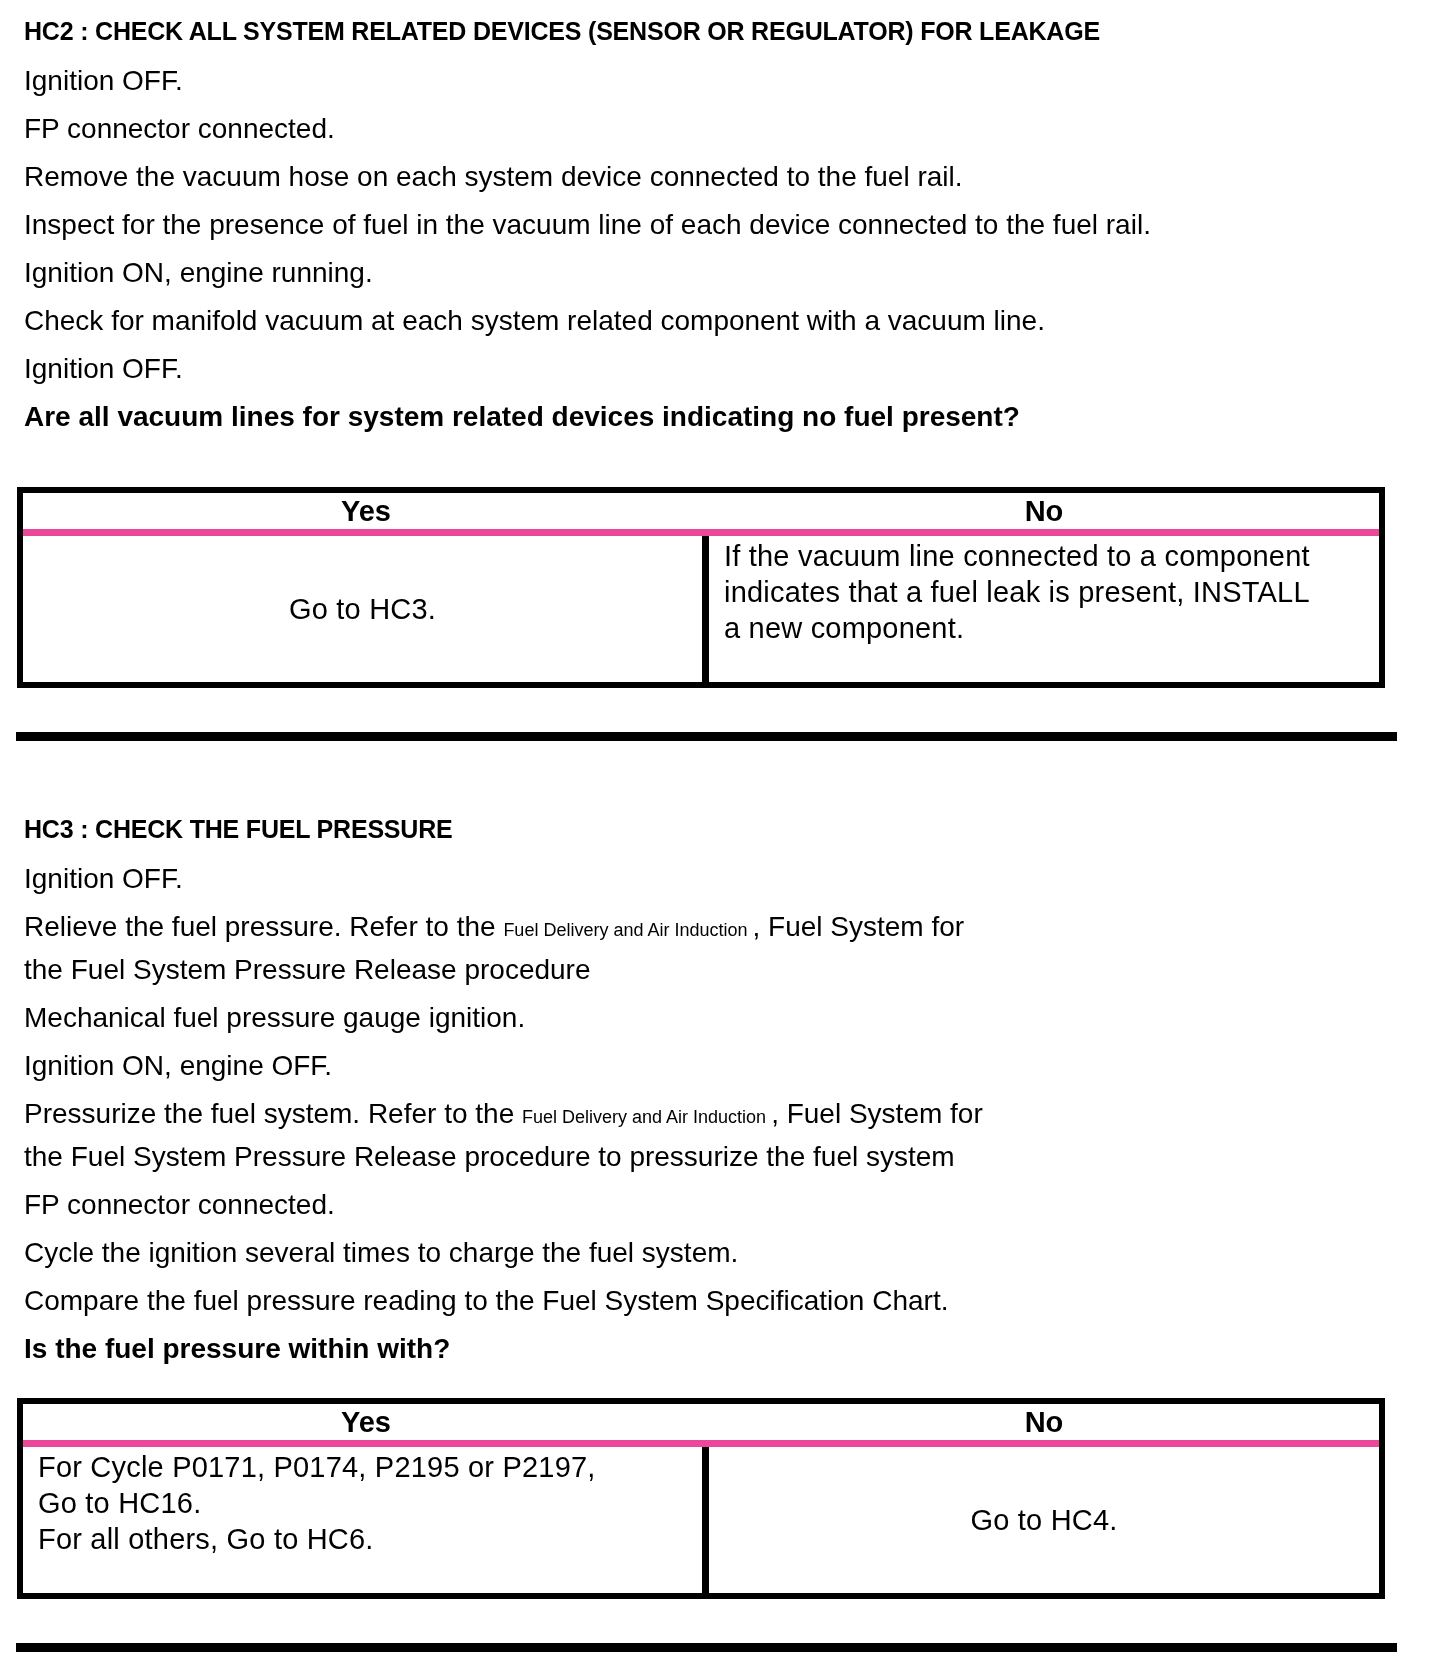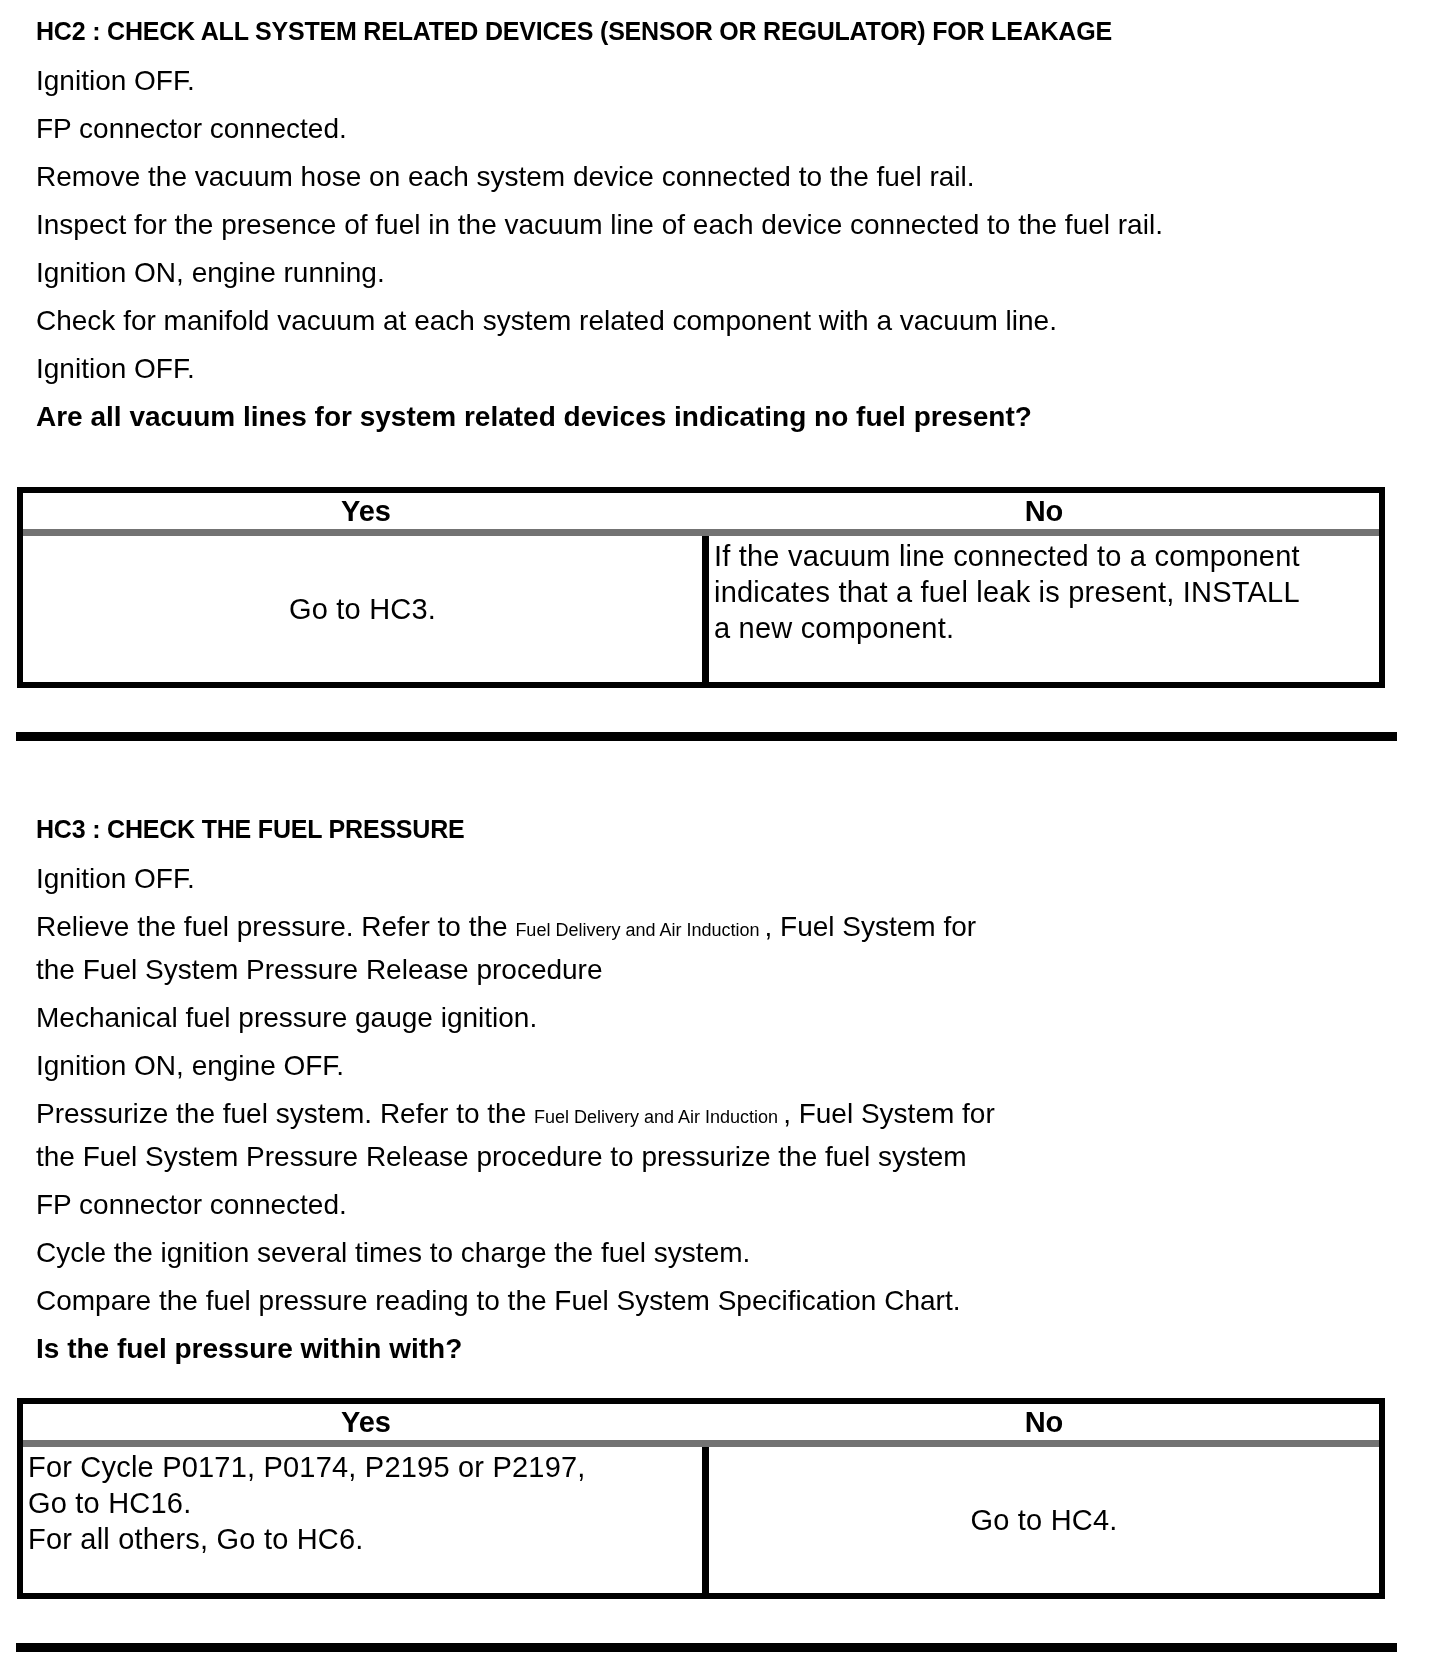--- a/index.html
+++ b/index.html
@@ -5,21 +5,21 @@
   html, body { margin: 0; padding: 0; background: #ffffff; }
   .page {
     position: relative;
     width: 1456px;
     height: 1672px;
     background: #ffffff;
     color: #000000;
     font-family: "Liberation Sans", sans-serif;
     overflow: hidden;
   }
-  .sec { position: absolute; left: 36px; right: 24px; }
+  .sec { position: absolute; left: 24px; right: 24px; }
   #sec-hc2 { top: 14px; }
   #sec-hc3 { top: 812px; }
   .sec-heading {
     font-size: 25px;
     font-weight: bold;
     line-height: 34px;
     letter-spacing: -0.2px;
     margin: 0 0 13px 0;
     white-space: nowrap;
   }
@@ -35,37 +35,37 @@
   .qtable {
     position: absolute;
     left: 17px;
     width: 1368px;
     border: 6px solid #000000;
     box-sizing: border-box;
     background: #ffffff;
   }
   #table-hc2 { top: 487px; }
   #table-hc3 { top: 1398px; }
-  .thead { display: flex; border-bottom: 7px solid #737373; }
+  .thead { display: flex; border-bottom: 7px solid #ec4899; }
   .th {
     font-weight: bold;
     font-size: 29px;
     line-height: 36px;
     height: 36px;
     text-align: center;
   }
   .th.yes { width: 686px; }
   .th.no  { width: 670px; }
   .tbody { display: flex; height: 146px; }
   .td {
     box-sizing: border-box;
     font-size: 29px;
     line-height: 36px;
     letter-spacing: 0.2px;
-    padding: 2px 4px 0 5px;
+    padding: 2px 4px 0 15px;
     overflow: hidden;
   }
   .td.yes { width: 686px; border-right: 7px solid #000000; }
   .td.no  { width: 670px; }
   .td.center {
     display: flex;
     align-items: center;
     justify-content: center;
     text-align: center;
     padding: 2px;

